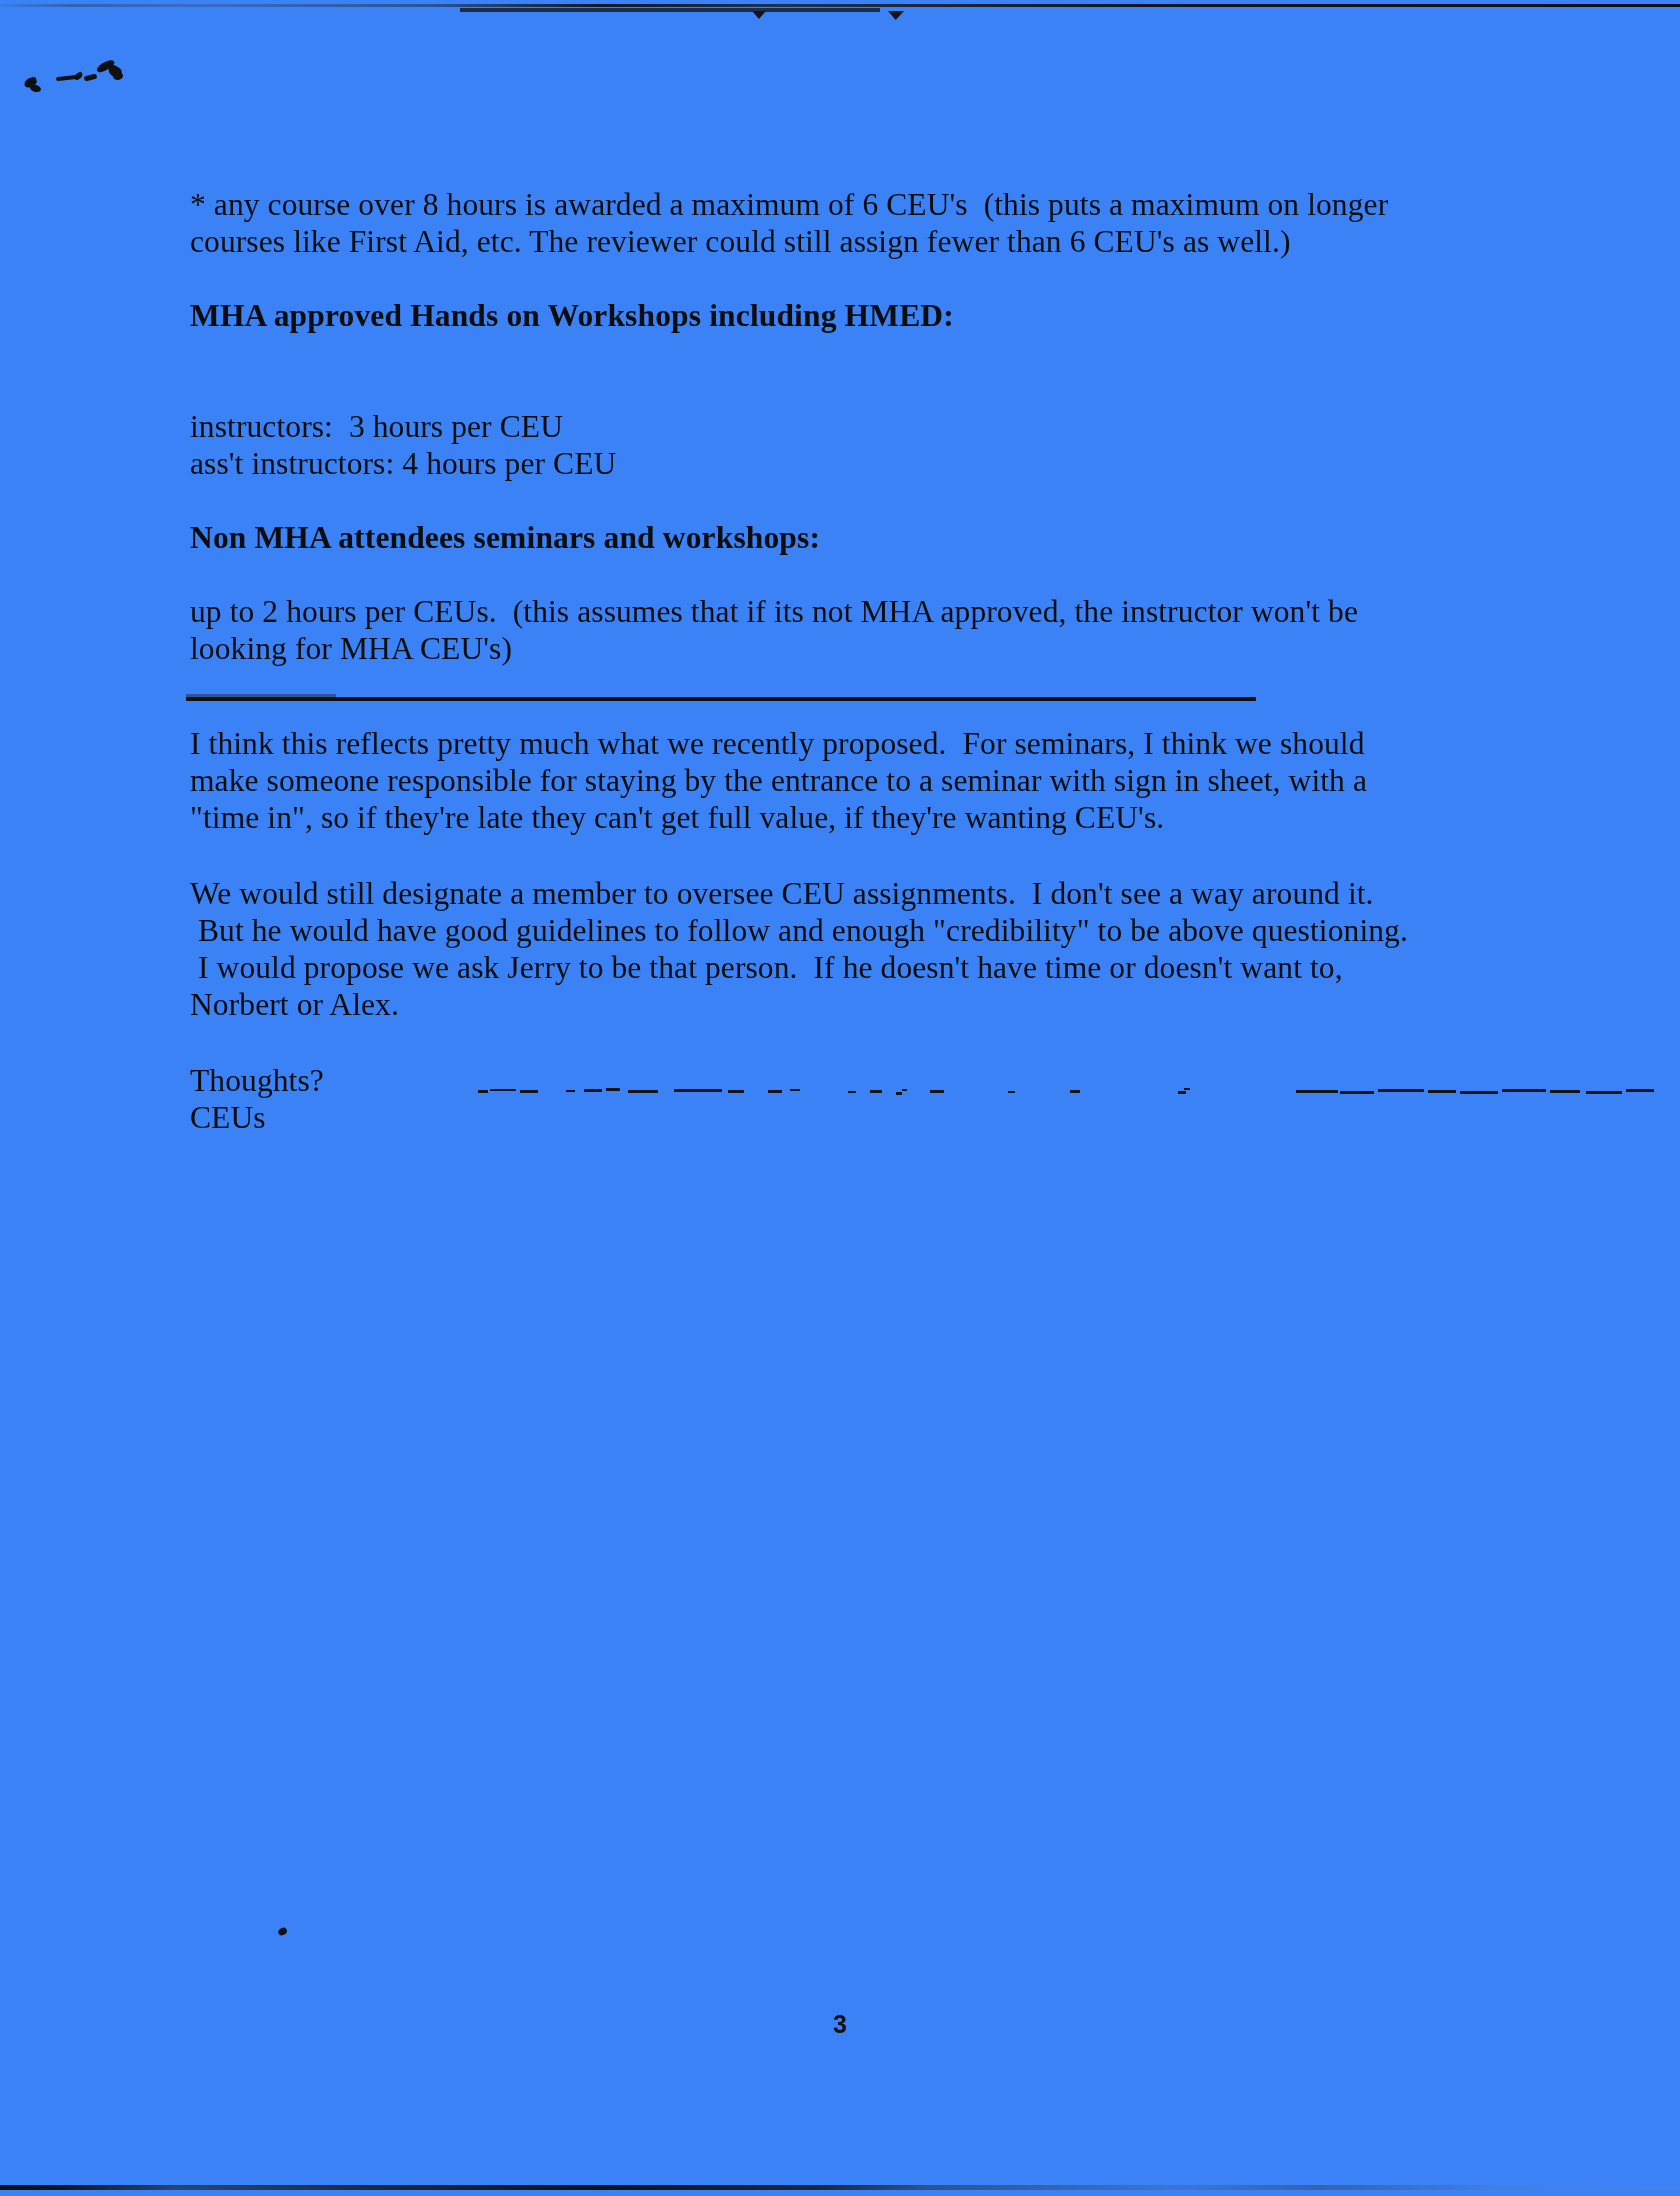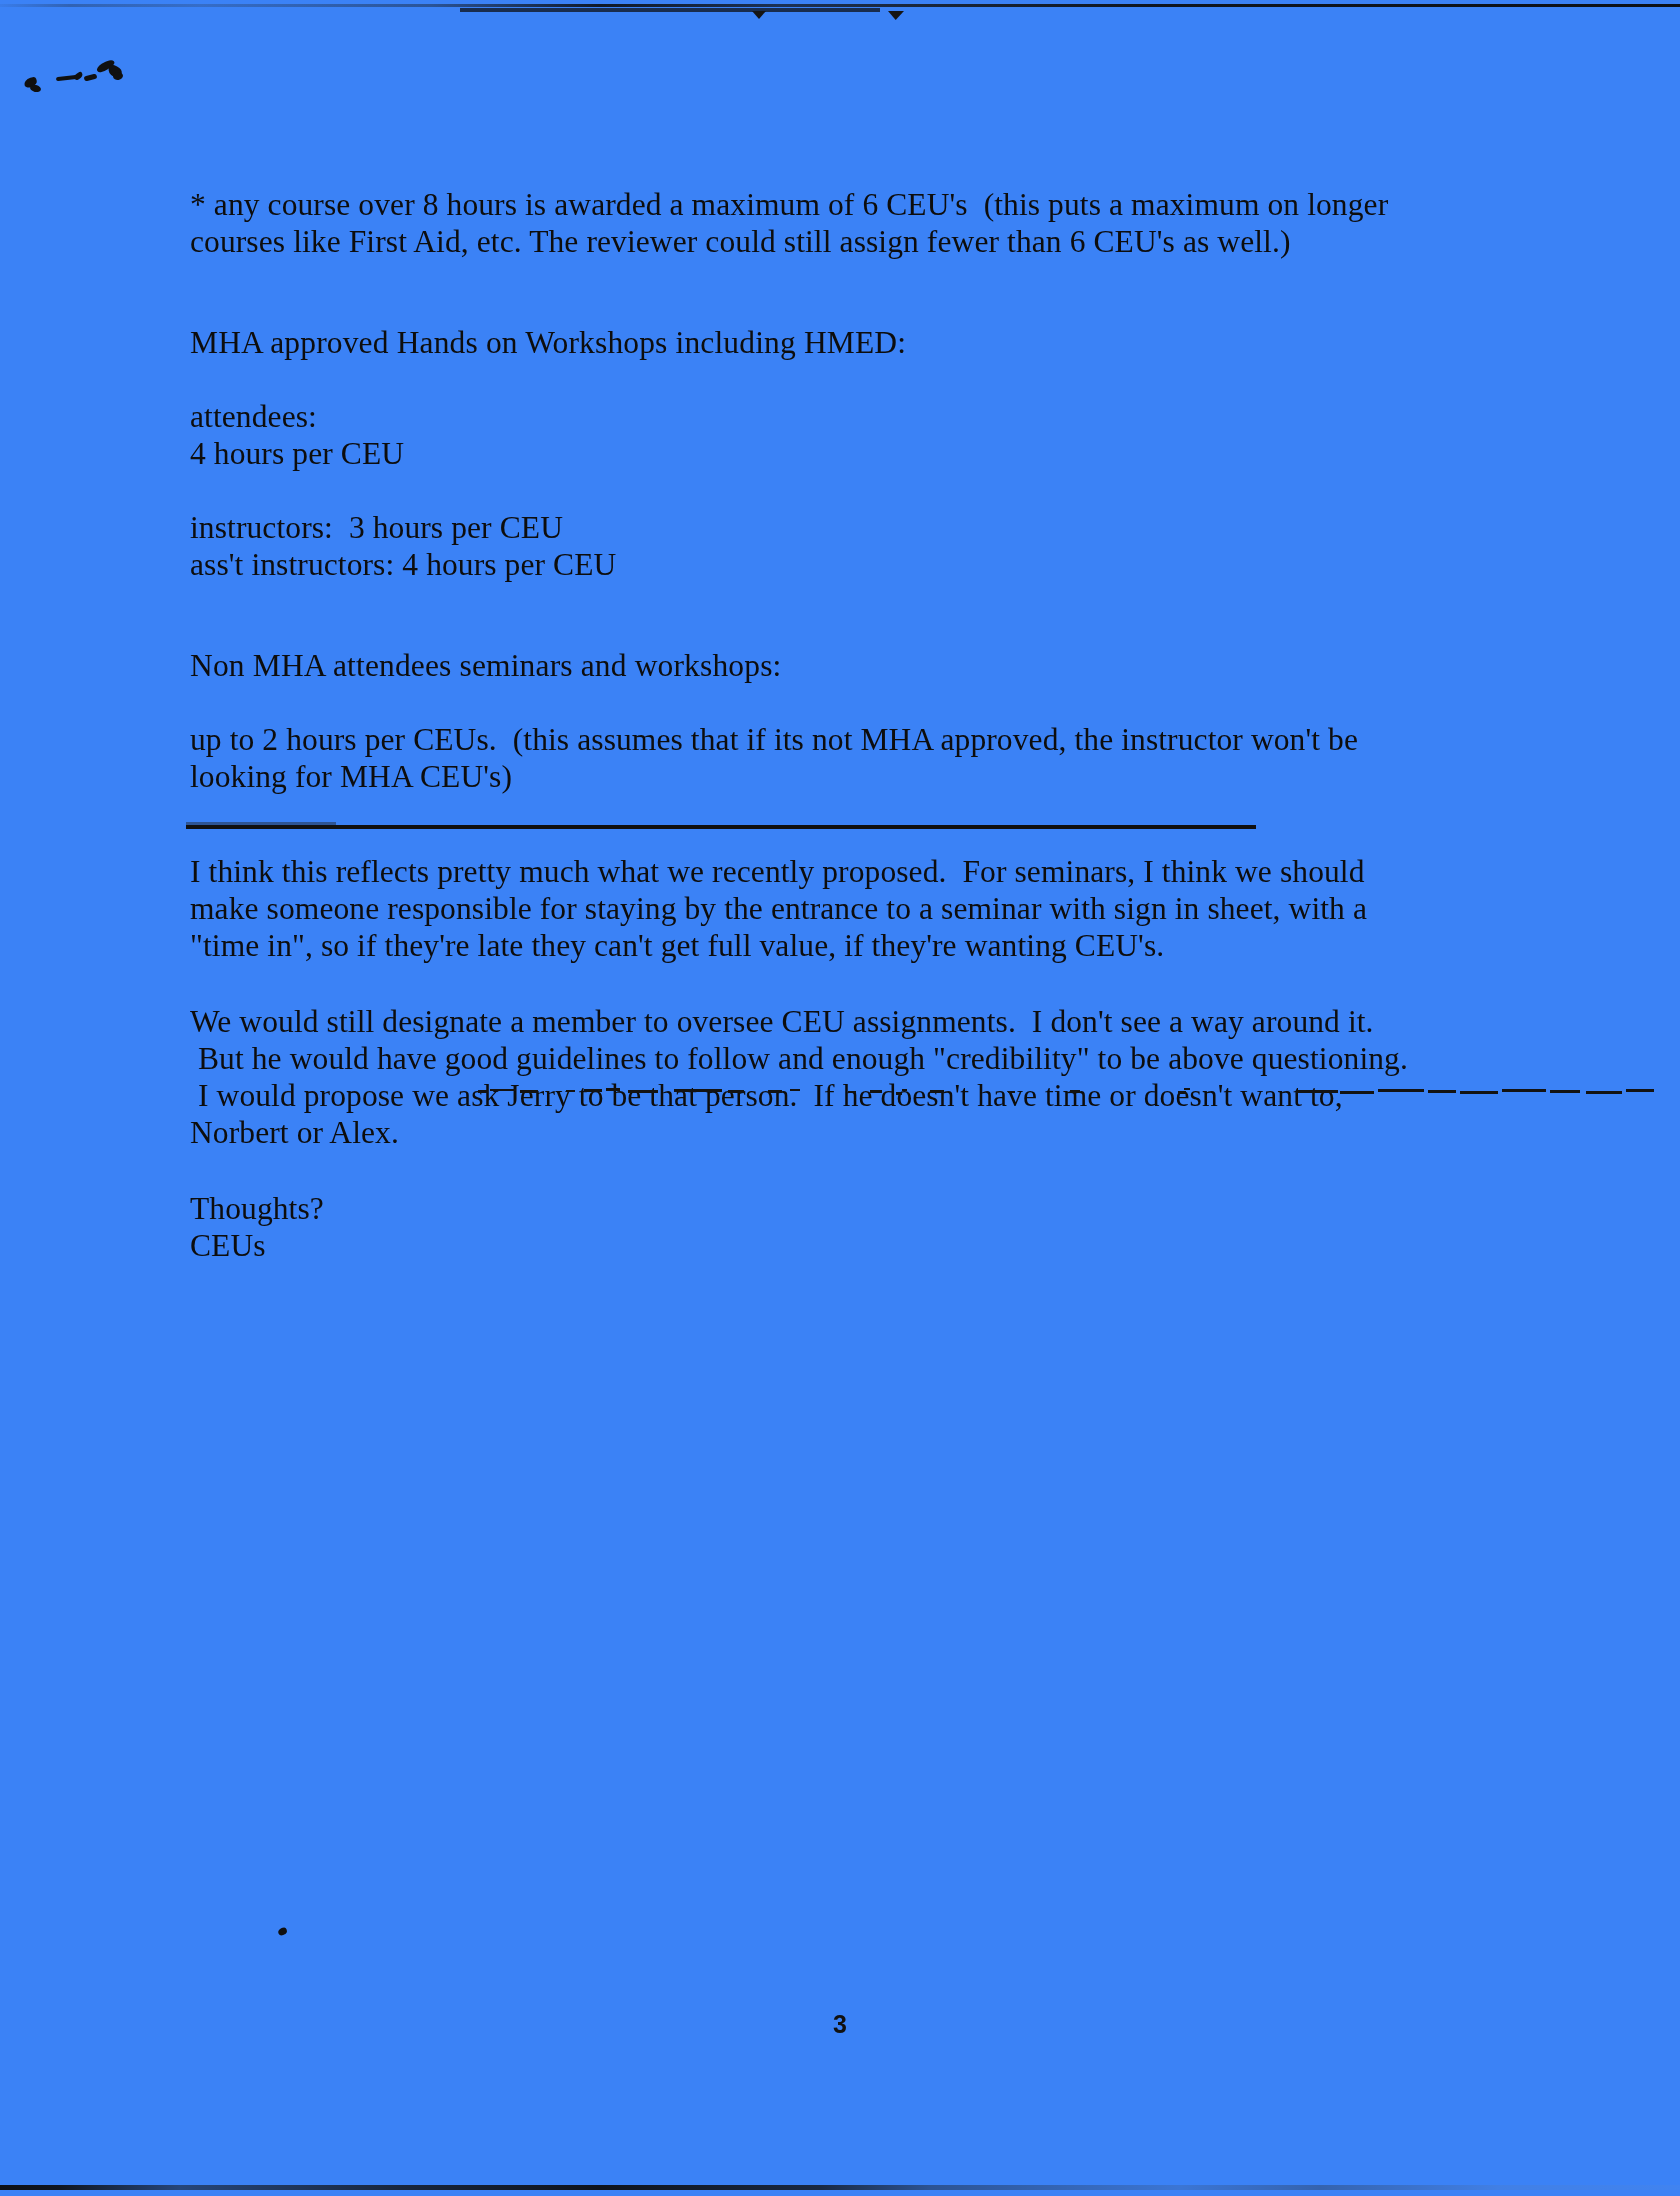--- a/index.html
+++ b/index.html
@@ -116,23 +116,22 @@
   }
 
   .para {
     font-size: 31.5px;
     line-height: 37px;
     letter-spacing: 0.1px;
     margin: 0;
     white-space: pre-wrap;
   }
   .para.bold {
-    font-weight: normal;
+    font-weight: bold;
     letter-spacing: 0.15px;
-    margin-top: 27px;
   }
   .gap-sm { height: 37px; }
   .gap-md { height: 39px; }
 
   
   .sep-wrap {
     position: relative;
     height: 58px;
   }
   .sep-rule {
@@ -218,22 +217,20 @@
 
     <p class="para">* any course over 8 hours is awarded a maximum of 6 CEU's  (this puts a maximum on longer
 courses like First Aid, etc. The reviewer could still assign fewer than 6 CEU's as well.)</p>
 
     <div class="gap-sm"></div>
 
     <p class="para bold">MHA approved Hands on Workshops including HMED:</p>
 
     <div class="gap-sm"></div>
 
-    <p class="para">attendees:
-4 hours per CEU</p>
 
     <div class="gap-sm"></div>
 
     <p class="para">instructors:  3 hours per CEU
 ass't instructors: 4 hours per CEU</p>
 
     <div class="gap-sm"></div>
 
     <p class="para bold">Non MHA attendees seminars and workshops:</p>
 

